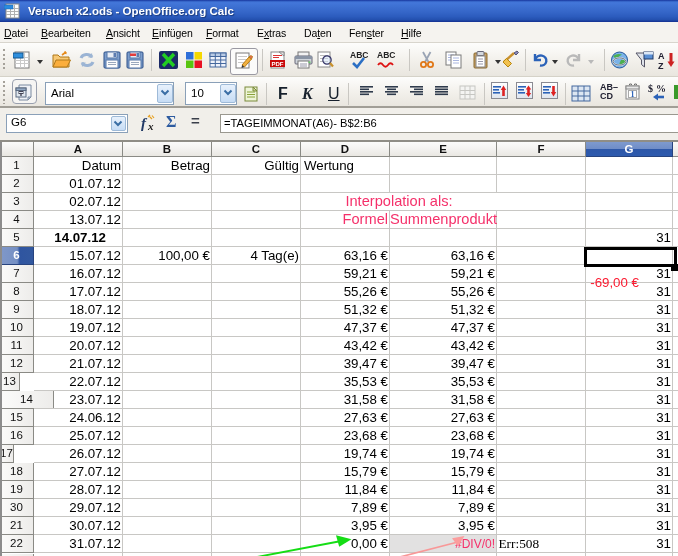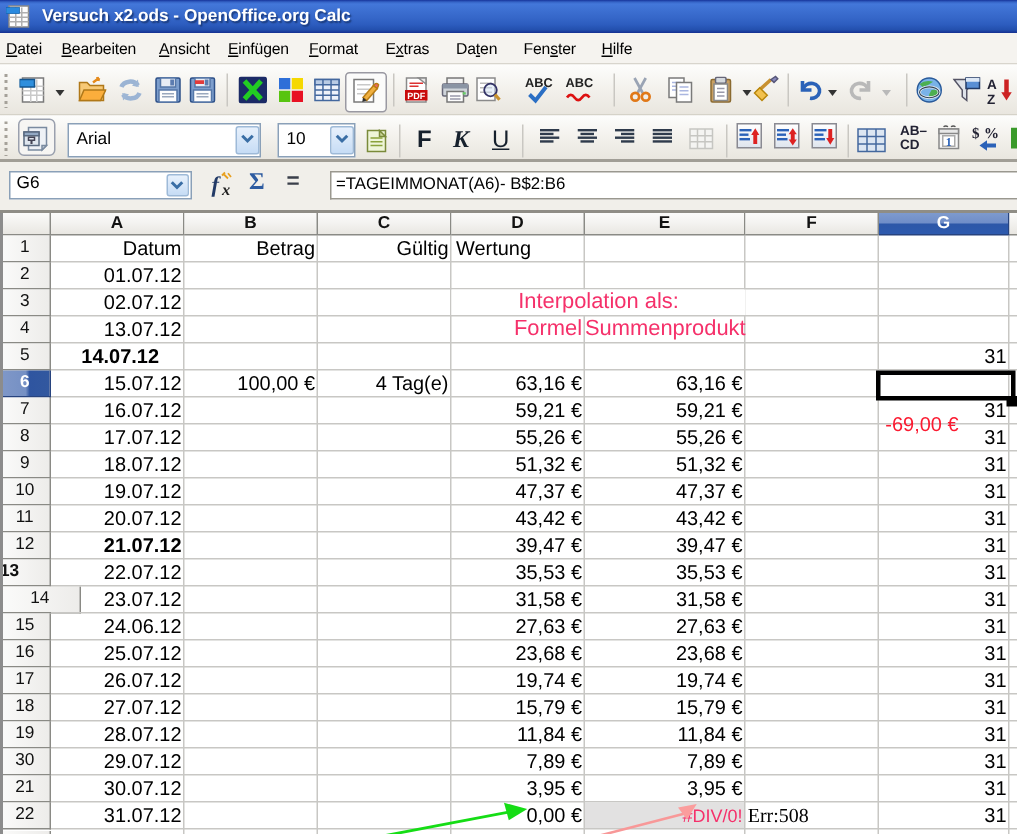--- a/index.html
+++ b/index.html
@@ -365,25 +365,25 @@
 <div class="a" style="left:0;top:192.5px;width:34px;height:18.0px;background:linear-gradient(90deg,#fbfbfa,#edecea);border-right:1px solid #8a8a85;border-bottom:1px solid #8a8a85;font-size:11.5px;text-align:center;line-height:17.5px;color:#111;">3</div>
 <div class="a" style="left:0;top:210.5px;width:34px;height:18.0px;background:linear-gradient(90deg,#fbfbfa,#edecea);border-right:1px solid #8a8a85;border-bottom:1px solid #8a8a85;font-size:11.5px;text-align:center;line-height:17.5px;color:#111;">4</div>
 <div class="a" style="left:0;top:228.5px;width:34px;height:18.0px;background:linear-gradient(90deg,#fbfbfa,#edecea);border-right:1px solid #8a8a85;border-bottom:1px solid #8a8a85;font-size:11.5px;text-align:center;line-height:17.5px;color:#111;">5</div>
 <div class="a" style="left:0;top:246.5px;width:34px;height:18.0px;background:linear-gradient(90deg,#8098c8 0%,#7590c4 52%,#2f55a0 60%,#32589f 100%);border-right:1px solid #27437e;border-bottom:1px solid #27437e;font-size:11.5px;font-weight:bold;text-align:center;line-height:17px;color:#fff;">6</div>
 <div class="a" style="left:0;top:264.5px;width:34px;height:18.0px;background:linear-gradient(90deg,#fbfbfa,#edecea);border-right:1px solid #8a8a85;border-bottom:1px solid #8a8a85;font-size:11.5px;text-align:center;line-height:17.5px;color:#111;">7</div>
 <div class="a" style="left:0;top:282.5px;width:34px;height:18.0px;background:linear-gradient(90deg,#fbfbfa,#edecea);border-right:1px solid #8a8a85;border-bottom:1px solid #8a8a85;font-size:11.5px;text-align:center;line-height:17.5px;color:#111;">8</div>
 <div class="a" style="left:0;top:300.5px;width:34px;height:18.0px;background:linear-gradient(90deg,#fbfbfa,#edecea);border-right:1px solid #8a8a85;border-bottom:1px solid #8a8a85;font-size:11.5px;text-align:center;line-height:17.5px;color:#111;">9</div>
 <div class="a" style="left:0;top:318.5px;width:34px;height:18.0px;background:linear-gradient(90deg,#fbfbfa,#edecea);border-right:1px solid #8a8a85;border-bottom:1px solid #8a8a85;font-size:11.5px;text-align:center;line-height:17.5px;color:#111;">10</div>
 <div class="a" style="left:0;top:336.5px;width:34px;height:18.0px;background:linear-gradient(90deg,#fbfbfa,#edecea);border-right:1px solid #8a8a85;border-bottom:1px solid #8a8a85;font-size:11.5px;text-align:center;line-height:17.5px;color:#111;">11</div>
 <div class="a" style="left:0;top:354.5px;width:34px;height:18.0px;background:linear-gradient(90deg,#fbfbfa,#edecea);border-right:1px solid #8a8a85;border-bottom:1px solid #8a8a85;font-size:11.5px;text-align:center;line-height:17.5px;color:#111;">12</div>
-<div class="a" style="left:0;top:372.5px;width:34px;height:18.0px;background:linear-gradient(90deg,#fbfbfa,#edecea);border-right:1px solid #8a8a85;border-bottom:1px solid #8a8a85;font-size:11.5px;line-height:17.5px;color:#111;font-weight:bold;">13</div>
+<div class="a" style="left:0;top:372.5px;width:20px;height:18.0px;background:linear-gradient(90deg,#fbfbfa,#edecea);border-right:1px solid #8a8a85;border-bottom:1px solid #8a8a85;font-size:11.5px;text-align:center;line-height:17.5px;color:#111;">13</div>
 <div class="a" style="left:0;top:390.5px;width:54px;height:18.0px;background:linear-gradient(90deg,#fbfbfa,#edecea);border-right:1px solid #8a8a85;border-bottom:1px solid #8a8a85;font-size:11.5px;text-align:center;line-height:17.5px;color:#111;">14</div>
 <div class="a" style="left:0;top:408.5px;width:34px;height:18.0px;background:linear-gradient(90deg,#fbfbfa,#edecea);border-right:1px solid #8a8a85;border-bottom:1px solid #8a8a85;font-size:11.5px;text-align:center;line-height:17.5px;color:#111;">15</div>
 <div class="a" style="left:0;top:426.5px;width:34px;height:18.0px;background:linear-gradient(90deg,#fbfbfa,#edecea);border-right:1px solid #8a8a85;border-bottom:1px solid #8a8a85;font-size:11.5px;text-align:center;line-height:17.5px;color:#111;">16</div>
-<div class="a" style="left:0;top:444.5px;width:34px;height:18.0px;background:linear-gradient(90deg,#fbfbfa,#edecea);border-right:1px solid #8a8a85;border-bottom:1px solid #8a8a85;font-size:11.5px;text-align:center;line-height:17.5px;color:#111;">17</div>
+<div class="a" style="left:0;top:444.5px;width:14px;height:18.0px;background:linear-gradient(90deg,#fbfbfa,#edecea);border-right:1px solid #8a8a85;border-bottom:1px solid #8a8a85;font-size:11.5px;text-align:center;line-height:17.5px;color:#111;">17</div>
 <div class="a" style="left:0;top:462.5px;width:34px;height:18.0px;background:linear-gradient(90deg,#fbfbfa,#edecea);border-right:1px solid #8a8a85;border-bottom:1px solid #8a8a85;font-size:11.5px;text-align:center;line-height:17.5px;color:#111;">18</div>
 <div class="a" style="left:0;top:480.5px;width:34px;height:18.0px;background:linear-gradient(90deg,#fbfbfa,#edecea);border-right:1px solid #8a8a85;border-bottom:1px solid #8a8a85;font-size:11.5px;text-align:center;line-height:17.5px;color:#111;">19</div>
 <div class="a" style="left:0;top:498.5px;width:34px;height:18.0px;background:linear-gradient(90deg,#fbfbfa,#edecea);border-right:1px solid #8a8a85;border-bottom:1px solid #8a8a85;font-size:11.5px;text-align:center;line-height:17.5px;color:#111;">30</div>
 <div class="a" style="left:0;top:516.5px;width:34px;height:18.0px;background:linear-gradient(90deg,#fbfbfa,#edecea);border-right:1px solid #8a8a85;border-bottom:1px solid #8a8a85;font-size:11.5px;text-align:center;line-height:17.5px;color:#111;">21</div>
 <div class="a" style="left:0;top:534.5px;width:34px;height:18.0px;background:linear-gradient(90deg,#fbfbfa,#edecea);border-right:1px solid #8a8a85;border-bottom:1px solid #8a8a85;font-size:11.5px;text-align:center;line-height:17.5px;color:#111;">22</div>
 <div class="a" style="left:0;top:553.5px;width:34px;height:2.5px;background:linear-gradient(90deg,#fbfbfa,#edecea);border-right:1px solid #8a8a85;"></div>
 <div class="a" style="left:122px;top:157px;width:1px;height:399px;background:#c8c7c4;"></div>
 <div class="a" style="left:211px;top:157px;width:1px;height:399px;background:#c8c7c4;"></div>
 <div class="a" style="left:300px;top:157px;width:1px;height:399px;background:#c8c7c4;"></div>
 <div class="a" style="left:389px;top:157px;width:1px;height:399px;background:#c8c7c4;"></div>
@@ -420,21 +420,21 @@
 <div class="cell r" style="left:34.0px;top:174.5px;width:87.0px;color:#000;">01.07.12</div>
 <div class="cell r" style="left:34.0px;top:192.5px;width:87.0px;color:#000;">02.07.12</div>
 <div class="cell r" style="left:34.0px;top:210.5px;width:87.0px;color:#000;">13.07.12</div>
 <div class="cell r" style="left:34.0px;top:228.5px;width:72px;color:#000;font-weight:bold;">14.07.12</div>
 <div class="cell r" style="left:34.0px;top:246.5px;width:87.0px;color:#000000;">15.07.12</div>
 <div class="cell r" style="left:34.0px;top:264.5px;width:87.0px;color:#000;">16.07.12</div>
 <div class="cell r" style="left:34.0px;top:282.5px;width:87.0px;color:#000;">17.07.12</div>
 <div class="cell r" style="left:34.0px;top:300.5px;width:87.0px;color:#000;">18.07.12</div>
 <div class="cell r" style="left:34.0px;top:318.5px;width:87.0px;color:#000;">19.07.12</div>
 <div class="cell r" style="left:34.0px;top:336.5px;width:87.0px;color:#000;">20.07.12</div>
-<div class="cell r" style="left:34.0px;top:354.5px;width:87.0px;color:#000;font-weight:bold;">21.07.12</div>
+<div class="cell r" style="left:34.0px;top:354.5px;width:87.0px;color:#000;">21.07.12</div>
 <div class="cell r" style="left:34.0px;top:372.5px;width:87.0px;color:#000;">22.07.12</div>
 <div class="cell r" style="left:34.0px;top:390.5px;width:87.0px;color:#000;">23.07.12</div>
 <div class="cell r" style="left:34.0px;top:408.5px;width:87.0px;color:#000;">24.06.12</div>
 <div class="cell r" style="left:34.0px;top:426.5px;width:87.0px;color:#000;">25.07.12</div>
 <div class="cell r" style="left:34.0px;top:444.5px;width:87.0px;color:#000;">26.07.12</div>
 <div class="cell r" style="left:34.0px;top:462.5px;width:87.0px;color:#000;">27.07.12</div>
 <div class="cell r" style="left:34.0px;top:480.5px;width:87.0px;color:#000;">28.07.12</div>
 <div class="cell r" style="left:34.0px;top:498.5px;width:87.0px;color:#000;">29.07.12</div>
 <div class="cell r" style="left:34.0px;top:516.5px;width:87.0px;color:#000;">30.07.12</div>
 <div class="cell r" style="left:34.0px;top:534.5px;width:87.0px;color:#000;">31.07.12</div>

